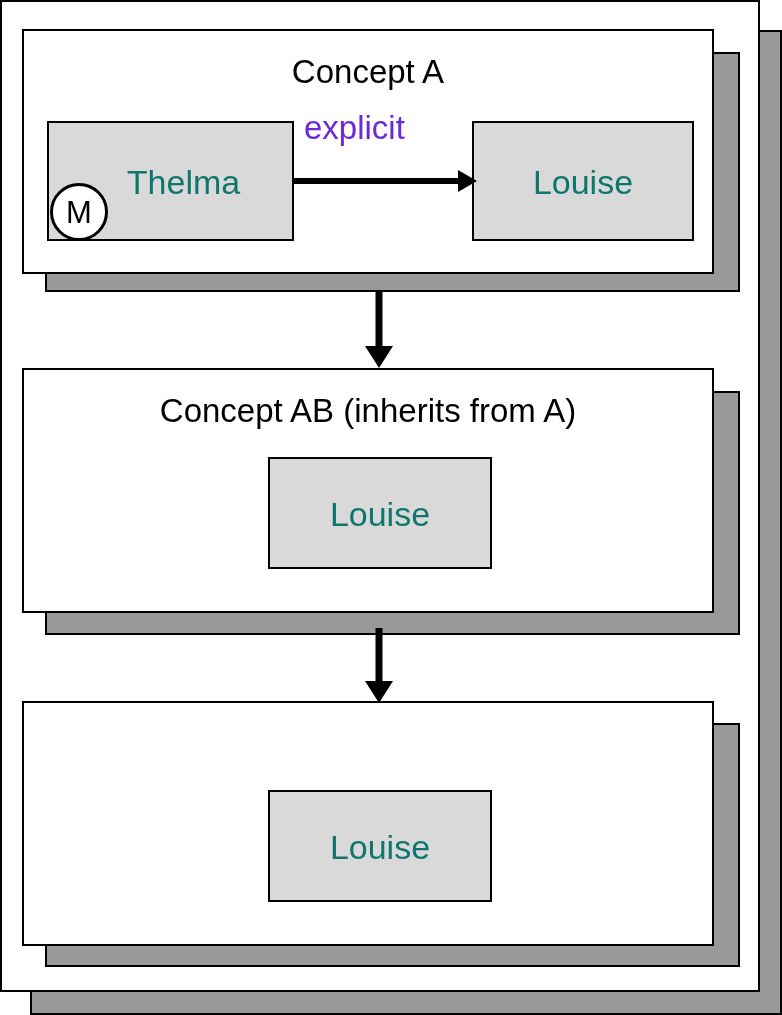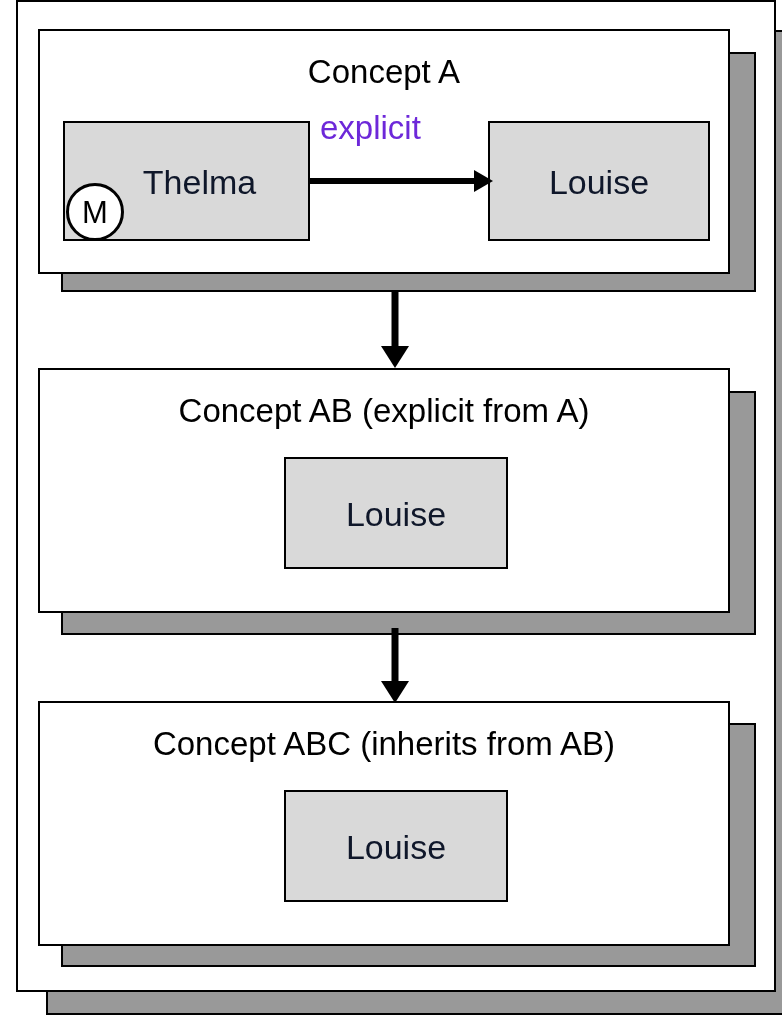--- a/index.html
+++ b/index.html
@@ -12,21 +12,20 @@
     height: 1015px;
     font-family: "Liberation Sans", "DejaVu Sans", sans-serif;
     overflow: hidden;
   }
 
   #canvas {
     position: relative;
     width: 654px;
     height: 1015px;
     background: #ffffff;
-    margin-left: 16px;
   }
 
   
   .shadow {
     position: absolute;
     background: #999999;
     border: 2px solid #000000;
     box-sizing: border-box;
     z-index: 1;
   }
@@ -98,21 +97,21 @@
     background: #d9d9d9;
     border: 2px solid #000000;
     box-sizing: border-box;
     z-index: 3;
   }
   .entity-label {
     position: absolute;
     left: 0;
     right: 0;
     text-align: center;
-    color: #0f172a;
+    color: #0f766e;
     font-size: 34px;
     line-height: 38px;
     white-space: nowrap;
   }
   .entity-label.offset-right {
     text-align: center;
     padding-left: 26px;
     box-sizing: border-box;
   }
 
@@ -184,34 +183,33 @@
     </div>
   </div>
 
   <svg class="arrow-svg" style="left:362px; top:292px;" width="34" height="76" viewBox="0 0 34 76">
     <line x1="17" y1="0" x2="17" y2="58" stroke="#000000" stroke-width="7"></line>
     <polygon points="3,54 31,54 17,76" fill="#000000"></polygon>
   </svg>
 
   <div class="shadow" style="left:45px; top:391px; width:695px; height:244px;"></div>
   <div class="panel dotted" style="left:22px; top:368px; width:692px; height:245px;">
-    <div class="panel-title" style="top:22px;">Concept AB (explicit from A)</div>
+    <div class="panel-title" style="top:22px;">Concept AB (inherits from A)</div>
 
     <div class="entity-box" style="left:244px; top:87px; width:224px; height:112px;">
       <div class="entity-label" style="top:36px;">Louise</div>
     </div>
   </div>
 
   <svg class="arrow-svg" style="left:362px; top:628px;" width="34" height="75" viewBox="0 0 34 75">
     <line x1="17" y1="0" x2="17" y2="57" stroke="#000000" stroke-width="7"></line>
     <polygon points="3,53 31,53 17,75" fill="#000000"></polygon>
   </svg>
 
   <div class="shadow" style="left:45px; top:723px; width:695px; height:244px;"></div>
   <div class="panel" style="left:22px; top:701px; width:692px; height:245px;">
-    <div class="panel-title" style="top:22px;">Concept ABC (inherits from AB)</div>
 
     <div class="entity-box" style="left:244px; top:87px; width:224px; height:112px;">
       <div class="entity-label" style="top:36px;">Louise</div>
     </div>
   </div>
 
 </div>
 
 </body></html>

